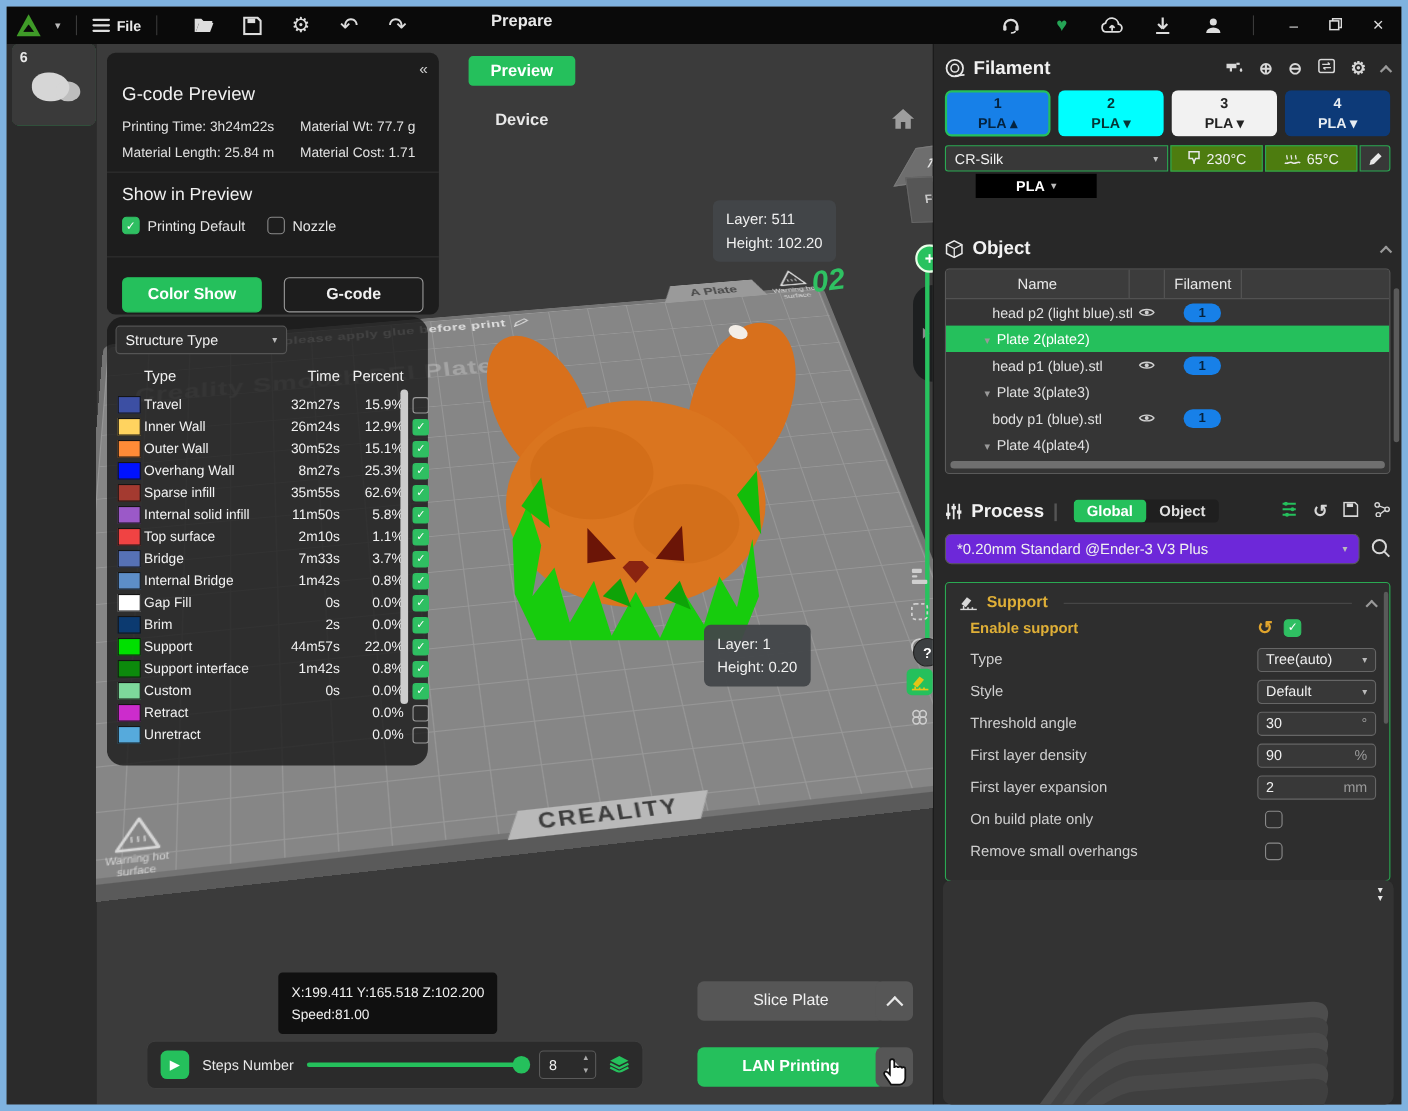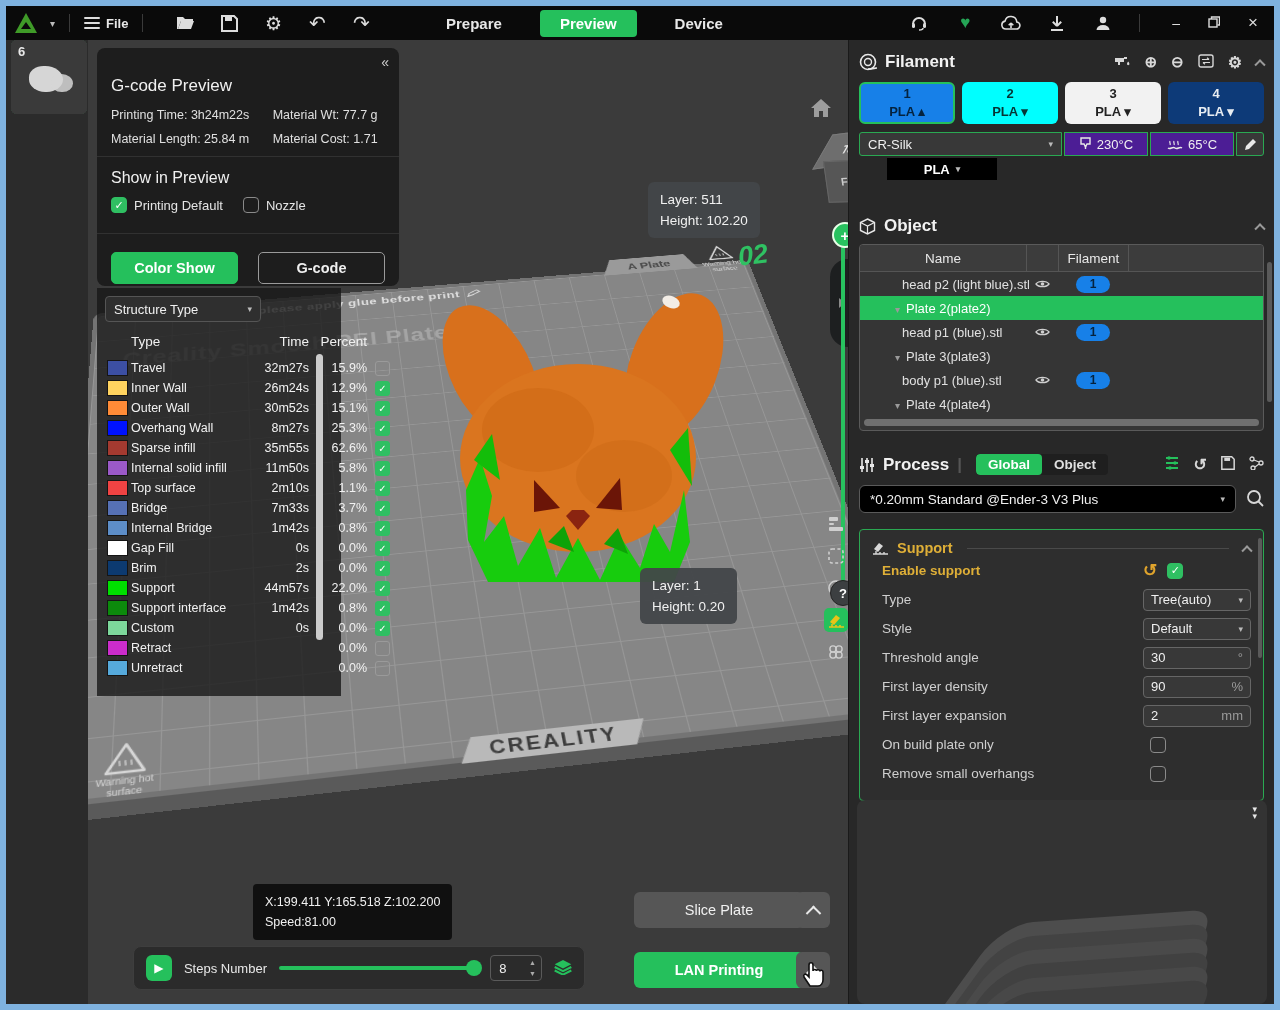--- a/index.html
+++ b/index.html
@@ -16,21 +16,21 @@
   .logo-tri:after{content:"";position:absolute;left:-5px;top:9px;width:10px;height:7px;background:#0a0a0a;
                   clip-path:polygon(50% 0,100% 100%,0 100%);}
   .tb-chev{color:#bbb;font-size:10px;}
   .tb-div{width:1px;height:18px;background:#3a3a3a;}
   .hamb{display:inline-block;width:16px;}
   .hamb i{display:block;height:2px;background:#ddd;margin:3px 0;border-radius:1px;}
   .tb-file{color:#e8e8e8;font-weight:bold;font-size:13px;display:flex;align-items:center;gap:6px;cursor:default;}
   .tb-icons{display:flex;align-items:center;gap:24px;margin-left:18px;color:#ddd;}
   .tb-ic{width:20px;height:20px;display:flex;align-items:center;justify-content:center;}
   .tb-ic svg{display:block;}
-  .tabs{position:absolute;left:420px;top:0;height:34px;display:flex;align-items:center;gap:18px;}
+  .tabs{position:absolute;left:420px;top:0;height:34px;display:flex;align-items:center;gap:18px;flex-direction:column;}
   .tab{padding:5px 20px;font-weight:bold;font-size:15px;color:#e8e8e8;border-radius:4px;}
   .tab.active{background:#25c05c;color:#fff;}
   .tb-right{position:absolute;right:6px;top:0;height:34px;display:flex;align-items:center;gap:26px;color:#ddd;}
   .winctl{display:flex;align-items:center;gap:28px;margin-left:6px;padding-right:10px;}
   .winctl span{font-size:14px;color:#ddd;}
 
   
   .sidebar{position:absolute;left:0;top:34px;width:82px;height:964px;background:#2b2b2b;z-index:30;}
   .layers-pill{position:absolute;left:7px;top:12px;width:66px;height:34px;border:2px solid #8d8d8d;
                border-radius:18px;display:flex;align-items:center;justify-content:center;background:#232323;}
@@ -116,22 +116,22 @@
   .cbx{width:16px;height:16px;border-radius:4px;border:1px solid #8a8a8a;box-sizing:border-box;
        display:flex;align-items:center;justify-content:center;font-size:11px;color:#fff;}
   .cbx.on{background:#2fbf62;border-color:#2fbf62;}
   .cbx.on:after{content:"\2713";}
   .g-btns{display:flex;gap:20px;padding-top:10px;}
   .g-btn{flex:1;height:30px;border-radius:5px;display:flex;align-items:center;justify-content:center;
          font-weight:bold;font-size:14.5px;border:1px solid #9a9a9a;color:#f0f0f0;}
   .g-btn.active{background:#25c05c;border-color:#25c05c;color:#fff;}
 
   
-  .spanel{position:absolute;left:9px;top:248px;width:244px;height:408px;background:rgba(22,22,22,.78);
-          border-radius:0;z-index:9;box-sizing:border-box;}
+  .spanel{position:absolute;left:9px;top:248px;width:292px;height:408px;background:rgba(22,22,22,.78);
+          border-radius:15px;z-index:9;box-sizing:border-box;}
   .s-dd{position:absolute;left:8px;top:8px;width:138px;height:24px;background:#2f2f2f;border:1px solid #555;
         border-radius:4px;display:flex;align-items:center;justify-content:space-between;padding:0 8px;
         color:#f0f0f0;font-size:13px;}
   .s-head{position:absolute;top:46px;left:0;right:0;display:grid;
           grid-template-columns:34px 112px 66px 58px 26px;color:#f0f0f0;font-size:13.5px;}
   .s-head .h-time,.s-head .h-pct{text-align:right;}
   .s-rows{position:absolute;top:70px;left:0;right:0;}
   .s-row{display:grid;grid-template-columns:34px 112px 66px 58px 26px;align-items:center;height:20px;
          font-size:12.5px;color:#f2f2f2;}
   .s-swatch{width:21px;height:16px;margin-left:10px;border:1px solid #151515;box-sizing:border-box;}
@@ -174,21 +174,21 @@
   .hd-icons{margin-left:auto;display:flex;align-items:center;gap:14px;color:#d8d8d8;font-size:15px;}
   .fil-sec{position:absolute;left:0;top:0;width:100%;padding:12px 10px 0;box-sizing:border-box;}
   .slots{display:flex;gap:7px;margin-top:10px;}
   .slot{width:99px;height:42px;border-radius:6px;border:2px solid transparent;box-sizing:border-box;
         display:flex;flex-direction:column;align-items:center;justify-content:center;font-size:13px;
         font-weight:bold;line-height:18px;}
   .slot.selected{border-color:#25c05c;}
   .matrow{display:flex;gap:2px;margin-top:8px;height:24px;}
   .mat-dd{flex:1;border:1px solid #2aa952;border-radius:3px 0 0 3px;background:#383838;display:flex;
           align-items:center;justify-content:space-between;padding:0 8px;font-size:13px;color:#f0f0f0;}
-  .temp-box{width:82px;border:1px solid #2aa952;background:#4c1d95;display:flex;align-items:center;
+  .temp-box{width:82px;border:1px solid #2aa952;background:#4d7c0f;display:flex;align-items:center;
             justify-content:center;gap:5px;font-size:13px;color:#f0f0f0;}
   .pencil-box{width:26px;border:1px solid #2aa952;border-radius:0 3px 3px 0;background:#383838;display:flex;
               align-items:center;justify-content:center;}
   .pla-dd{margin-top:2px;width:110px;height:22px;background:#000;display:flex;align-items:center;
           justify-content:center;gap:6px;font-size:13px;font-weight:bold;color:#fff;margin-left:28px;}
   .dda{font-size:9px;color:#bbb;}
 
   .obj-sec{position:absolute;left:0;top:166px;width:100%;padding:10px 10px 0;box-sizing:border-box;}
   .obj-table{margin-top:8px;border:1px solid #5a5a5a;border-radius:4px;overflow:hidden;background:#353535;}
   .obj-hrow{display:grid;grid-template-columns:166px 32px 70px 1fr;height:26px;align-items:center;
@@ -208,21 +208,21 @@
                   font-size:12px;display:flex;align-items:center;justify-content:center;}
   .obj-palette{padding-left:12px;visibility:hidden;}
   .obj-hscroll{height:7px;background:#6f6f6f;border-radius:4px;margin:3px 4px 4px;}
   .obj-vscroll{position:absolute;right:2px;top:56px;width:5px;height:140px;background:#5a5a5a;border-radius:3px;}
 
   .proc-sec{position:absolute;left:0;top:404px;width:100%;padding:10px 10px 0;box-sizing:border-box;}
   .proc-tabs{display:flex;background:#1f1f1f;border-radius:4px;overflow:hidden;margin-left:6px;}
   .ptab{padding:3px 12px;font-size:13.5px;font-weight:bold;color:#e0e0e0;}
   .ptab.active{background:#25c05c;color:#fff;border-radius:4px;}
   .preset-row{display:flex;align-items:center;gap:10px;margin-top:10px;}
-  .preset-dd{flex:1;height:26px;border:1px solid #5a5a5a;border-radius:6px;background:#000000;display:flex;
+  .preset-dd{flex:1;height:26px;border:1px solid #5a5a5a;border-radius:6px;background:#6d28d9;display:flex;
              align-items:center;justify-content:space-between;padding:0 10px;font-size:13.5px;color:#f0f0f0;}
   .support-card{margin-top:16px;border:1px solid #2aa952;border-radius:4px;background:#2e2e2e;
                 padding:10px 12px 12px;position:relative;}
   .sup-head{display:flex;align-items:center;gap:8px;color:#dfaf37;font-size:14.5px;font-weight:bold;}
   .sup-line{flex:1;height:1px;background:#4a4a4a;margin:0 6px;}
   .ps-row{display:flex;align-items:center;height:29px;padding-left:10px;}
   .ps-label{flex:1;color:#cfcfcf;font-size:13.5px;}
   .ps-row.enable .ps-label{color:#dfaf37;font-weight:bold;}
   .ctl{display:none;width:108px;height:22px;border:1px solid #666;border-radius:4px;box-sizing:border-box;
        align-items:center;justify-content:space-between;padding:0 7px;background:#383838;font-size:13px;color:#f0f0f0;}

